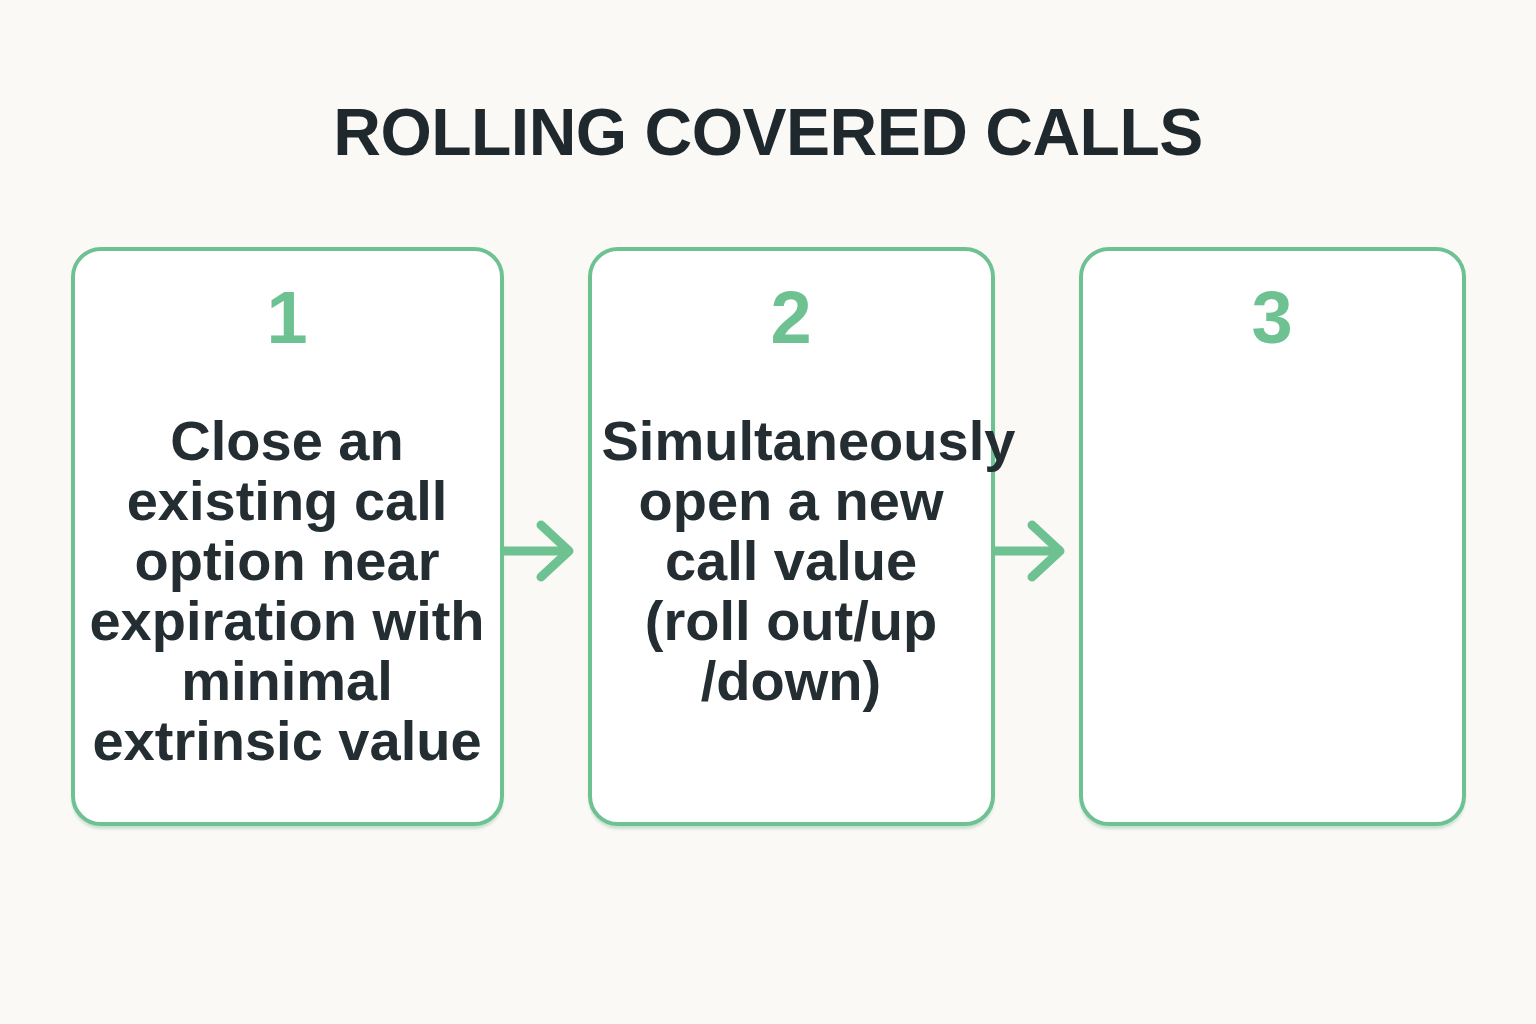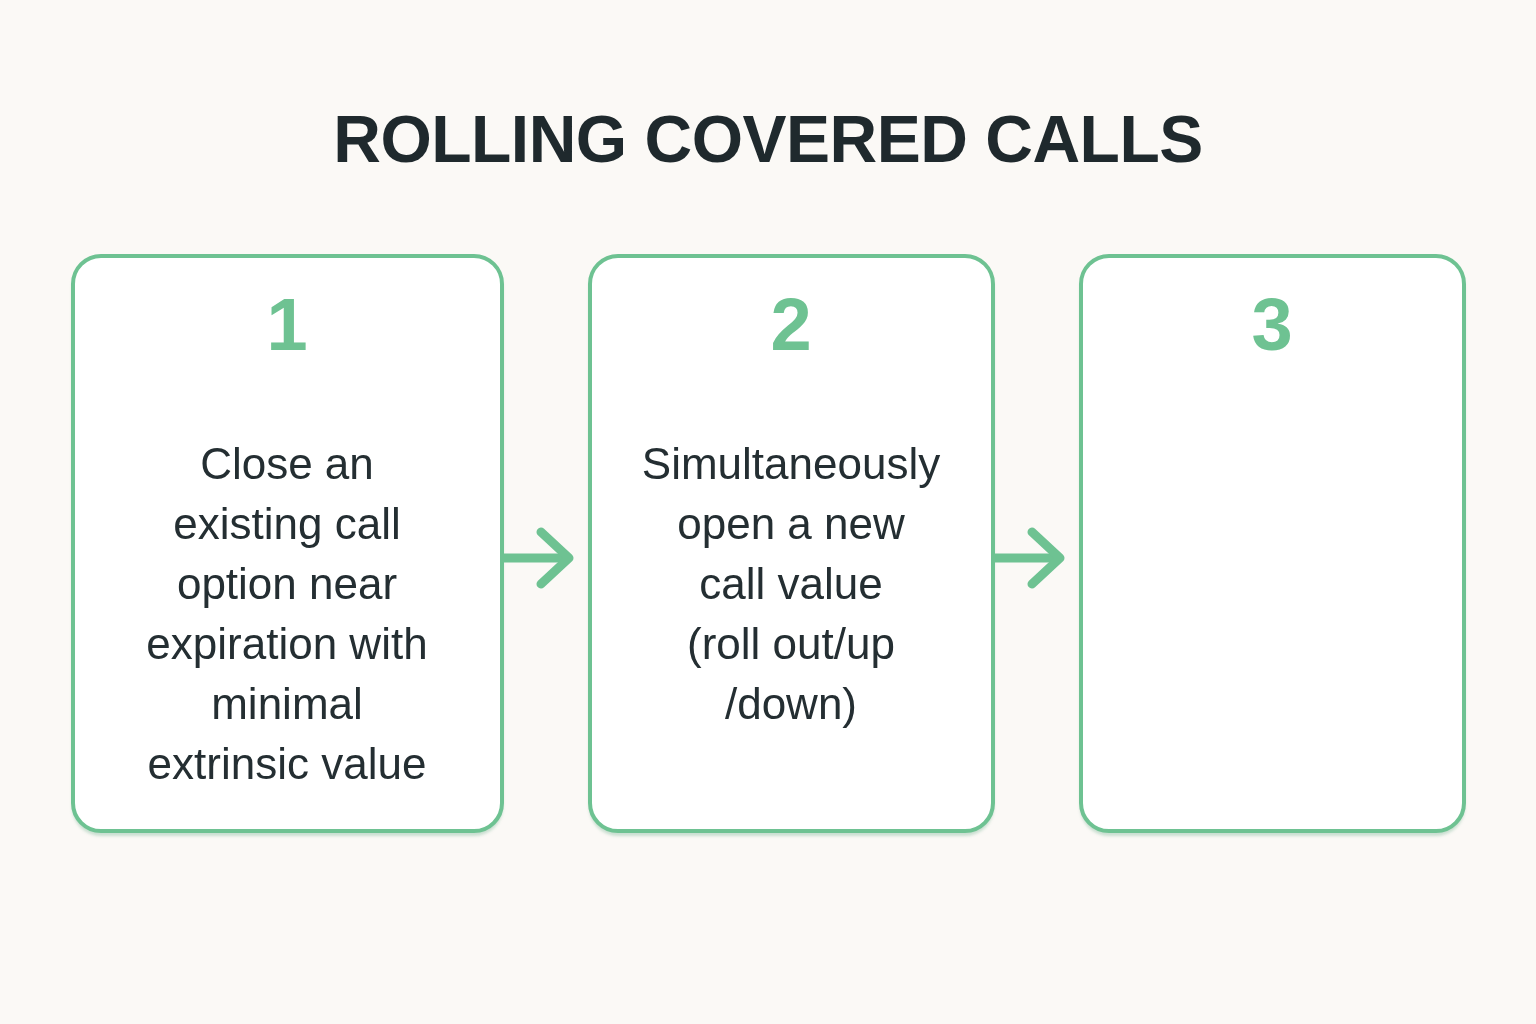--- a/index.html
+++ b/index.html
@@ -7,21 +7,21 @@
     padding: 0;
   }
   body {
     width: 1536px;
     height: 1024px;
     background: var(--color-background, #FBF9F6);
     font-family: "Liberation Sans", "DejaVu Sans", sans-serif;
     overflow: hidden;
   }
   .title {
-    margin: 11px;
+    margin: 4px;
     padding-top: 95px;
     line-height: 1;
     text-align: center;
     font-size: 66px;
     font-weight: 800;
     letter-spacing: -0.5px;
     color: var(--color-title, #1F292D);
   }
   .flow {
     display: flex;
@@ -42,24 +42,24 @@
   .card.w2 { width: 407px; }
   .card.w3 { width: 387px; }
   .num {
     line-height: 1;
     font-size: 74px;
     font-weight: 700;
     text-align: center;
     color: var(--color-accent, #6EC292);
   }
   .txt {
-    margin-top: 72px;
-    font-size: 44px;
+    margin-top: 56px;
+    font-size: 56px;
     line-height: 60px;
-    font-weight: 400;
+    font-weight: 700;
     text-align: center;
     white-space: pre-line;
     color: var(--color-text, #242E32);
   }
   .arrow-cell {
     width: 84px;
     height: 579px;
     display: flex;
     align-items: center;
     justify-content: flex-start;

